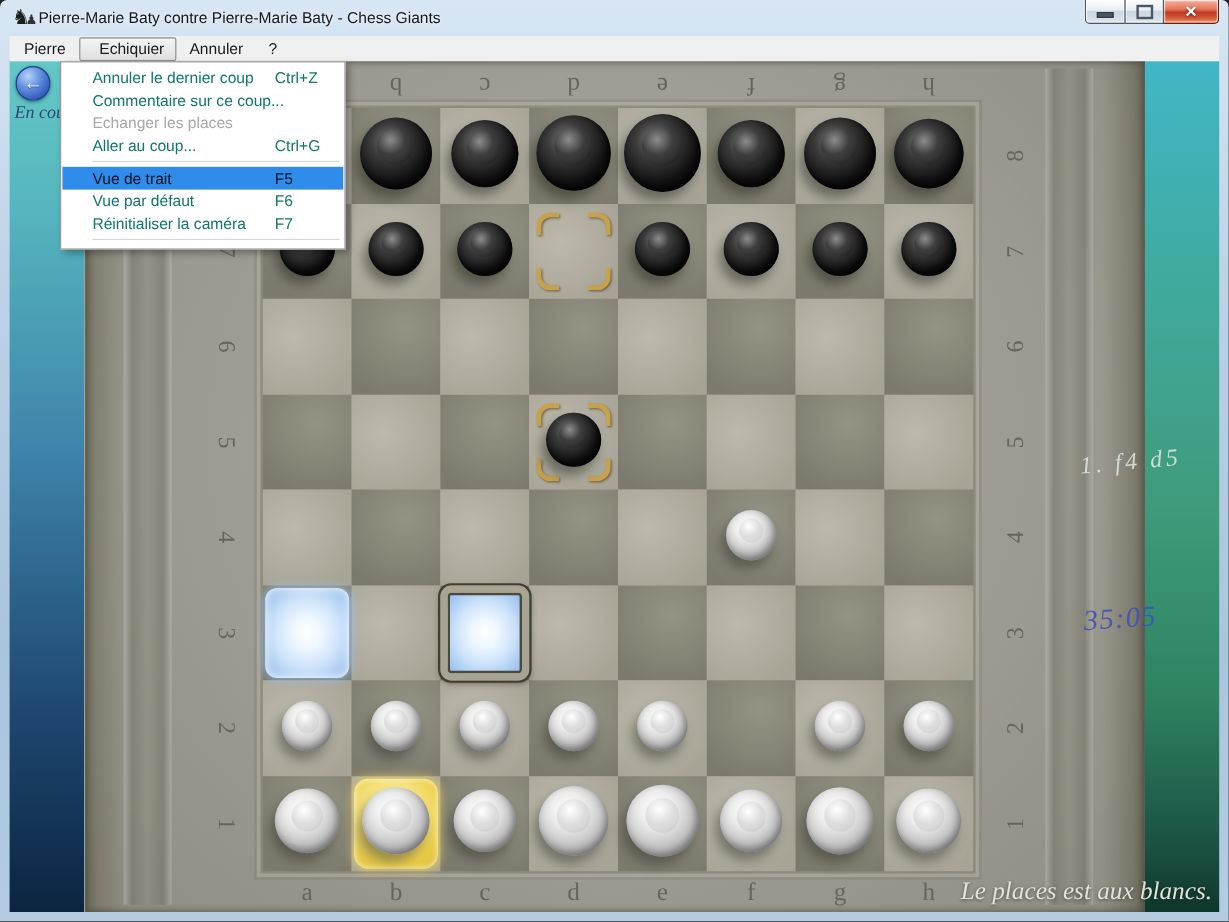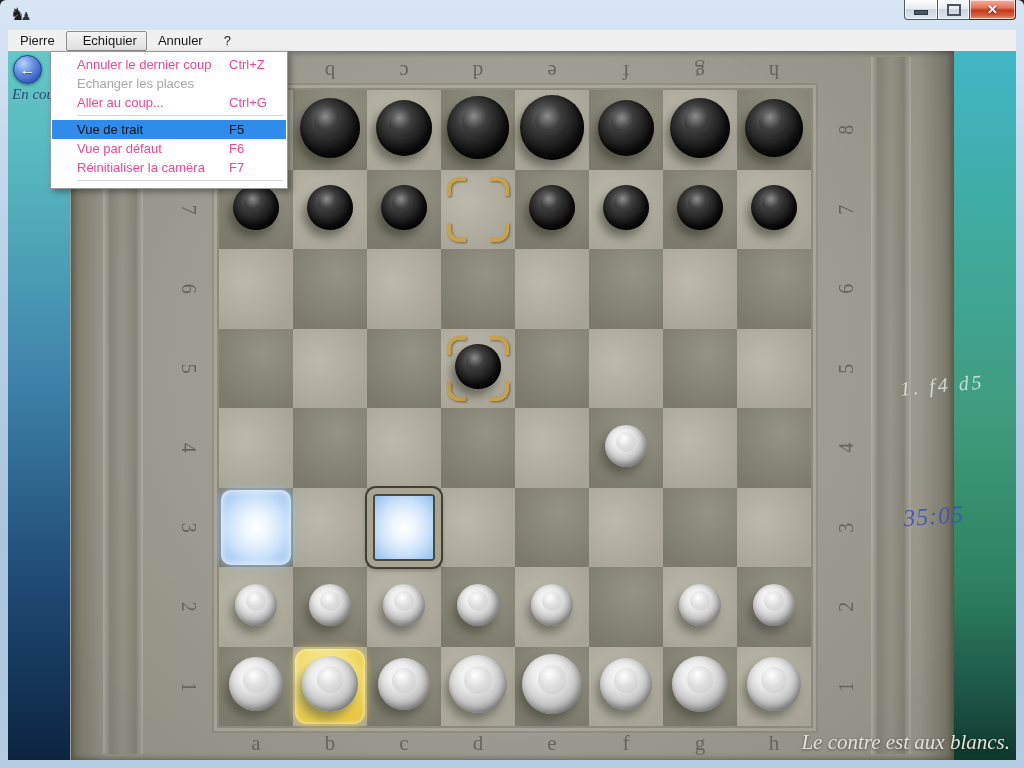--- a/index.html
+++ b/index.html
@@ -96,33 +96,34 @@
     color:rgba(228,236,228,.82);transform:rotate(-5deg);}
   #clock-text{position:absolute;left:903px;top:501px;width:120px;z-index:25;
     font-family:"Liberation Serif",serif;font-style:italic;font-size:24px;letter-spacing:1px;
     color:rgba(62,80,185,.88);transform:rotate(-4deg);}
   #status-text{position:absolute;right:14px;top:730px;z-index:25;white-space:nowrap;
     font-family:"Liberation Serif",serif;font-style:italic;font-size:21px;
     color:#e2e2da;text-shadow:0 1px 3px rgba(20,20,10,.55);}
   
   #context-menu{position:absolute;left:50px;top:51px;width:238px;z-index:70;background:#ffffff;
     border:1px solid #979797;box-shadow:3px 3px 6px rgba(0,0,0,.35);padding:3px 1px;box-sizing:border-box;}
-  .menu-item{position:relative;height:19px;line-height:19px;font-size:13px;color:#ec4899;padding-left:25px;white-space:nowrap;}
+  .menu-item{position:relative;height:19px;line-height:19px;font-size:13px;color:#0f766e;padding-left:25px;white-space:nowrap;}
   .menu-item .shortcut{position:absolute;left:177px;}
   .menu-item.disabled{color:#a7a7a7;}
   .menu-item.highlighted{background:#2f8ceb;color:#04131f;}
   .menu-sep{height:1px;background:#d8d8d8;margin:3px 3px 4px 25px;}
 </style>
 </head>
 <body>
 
 <div id="window">
 
   <div id="titlebar">
     <span id="title-icon"><span>♞</span><span class="small-pawn">♟</span></span>
+    <span id="title-text">Pierre-Marie Baty contre Pierre-Marie Baty - Chess Giants</span>
     <div id="window-controls">
       <div class="win-btn min">
           <span class="glyph-min"></span>
         </div>
       <div class="win-btn max">
           <span class="glyph-max"></span>
         </div>
       <div class="win-btn close">
           <span class="glyph-close">✕</span>
         </div>
@@ -293,24 +294,25 @@
       <div class="piece white" style="width: 52px; height: 52px; left: 307px; top: 607.25px;"></div>
       <div class="piece white" style="width: 58px; height: 58px; left: 378px; top: 604.25px;"></div>
       <div class="piece white" style="width: 60px; height: 60px; left: 451px; top: 603.25px;"></div>
       <div class="piece white" style="width: 52px; height: 52px; left: 529px; top: 607.25px;"></div>
       <div class="piece white" style="width: 56px; height: 56px; left: 601px; top: 605.25px;"></div>
       <div class="piece white" style="width: 54px; height: 54px; left: 676px; top: 606.25px;"></div>
     </div>
 
   <div id="move-text">1. f4  d5</div>
   <div id="clock-text">35:05</div>
-  <div id="status-text">Le contre est aux blancs.</div>
+  <div id="status-text">Le places est aux blancs.</div>
 
   <div id="context-menu">
       <div class="menu-item"><span>Annuler le dernier coup</span><span class="shortcut">Ctrl+Z</span></div>
+      <div class="menu-item"><span>Commentaire sur ce coup...</span></div>
       <div class="menu-item disabled"><span>Echanger les places</span></div>
       <div class="menu-item"><span>Aller au coup...</span><span class="shortcut">Ctrl+G</span></div>
       <div class="menu-sep"></div>
       <div class="menu-item highlighted"><span>Vue de trait</span><span class="shortcut">F5</span></div>
       <div class="menu-item"><span>Vue par défaut</span><span class="shortcut">F6</span></div>
       <div class="menu-item"><span>Réinitialiser la caméra</span><span class="shortcut">F7</span></div>
       <div class="menu-sep"></div>
     </div>
 
 </div>

